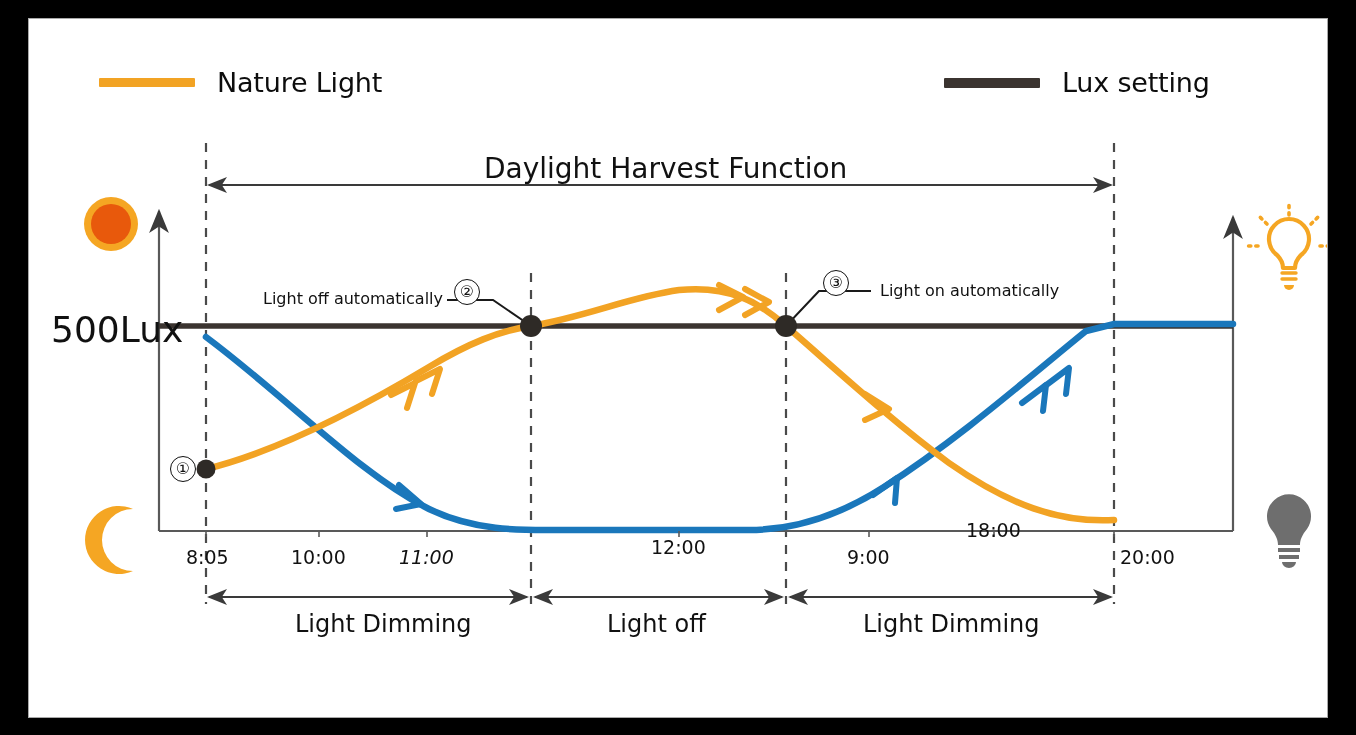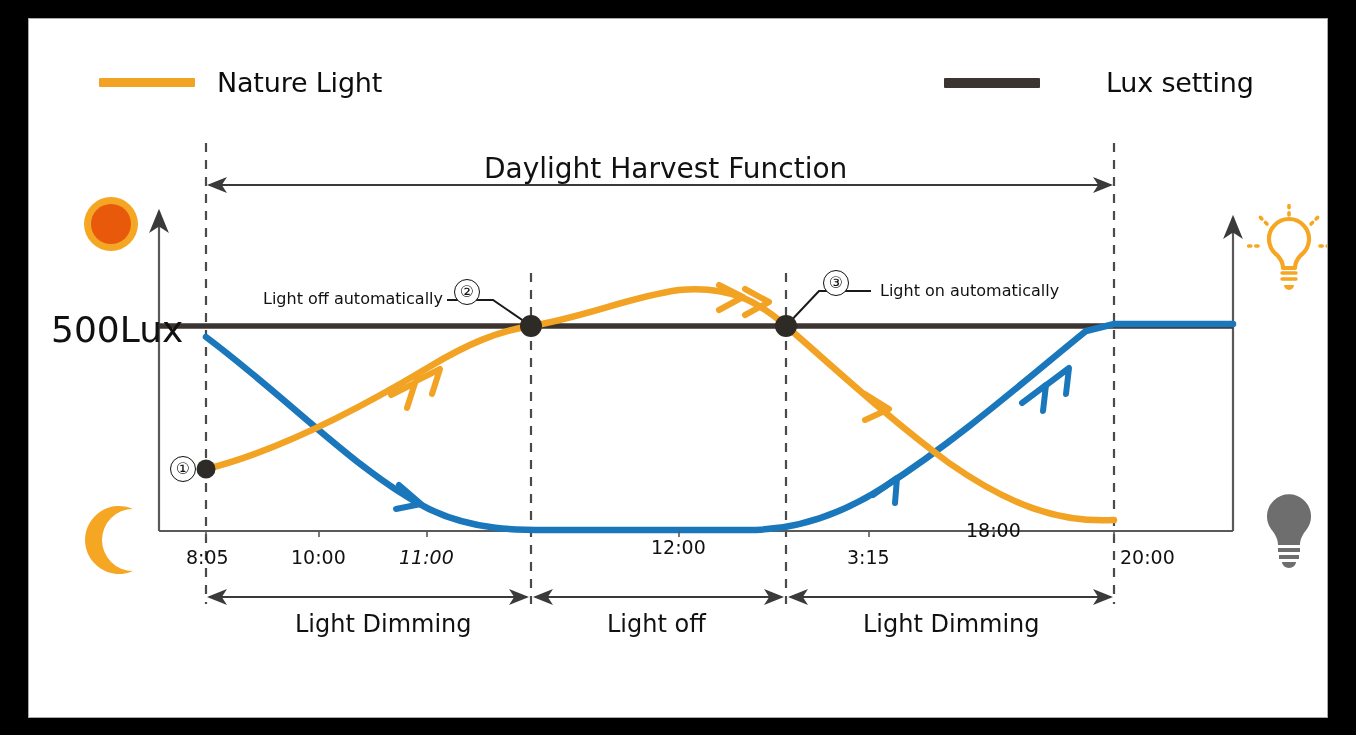--- a/index.html
+++ b/index.html
@@ -101,21 +101,21 @@
 
 <div id="frame">
   <div id="panel">
 
     <div class="legend-item" style="left:70px; top:48px;">
       <span class="legend-swatch" style="background:#F2A324;"></span>
       <span class="legend-label">Nature Light</span>
     </div>
 
 
-    <div class="legend-item" style="left:915px; top:48px;gap:44px;">
+    <div class="legend-item" style="left:915px; top:48px;">
       <span class="legend-swatch" style="background:#3B3430; height:10px;"></span>
       <span class="legend-label">Lux setting</span>
     </div>
 
     <svg class="layer" viewBox="0 0 1300 700">
       <defs>
         <marker id="arrEnd" markerWidth="10" markerHeight="8" refX="9" refY="4" orient="auto" markerUnits="strokeWidth">
           <path d="M0,0 L10,4 L0,8 L2.6,4 Z" fill="#3a3a3a"></path>
         </marker>
         <marker id="arrStart" markerWidth="10" markerHeight="8" refX="1" refY="4" orient="auto" markerUnits="strokeWidth">
@@ -254,21 +254,21 @@
 
     <div class="marker-num" style="left:794px; top:251px;">③</div>
     <div class="abs callout-label" style="left:851px; top:262px;">Light on automatically</div>
 
     <div class="marker-num" style="left:141px; top:437px;">①</div>
 
     <div class="abs tick-label" style="left:157px; top:527px;">8:05</div>
     <div class="abs tick-label" style="left:262px; top:527px;">10:00</div>
     <div class="abs tick-label" style="left:370px; top:527px;font-style:italic;">11:00</div>
     <div class="abs tick-label" style="left:622px; top:517px;">12:00</div>
-    <div class="abs tick-label" style="left:818px; top:527px;">3:15</div>
+    <div class="abs tick-label" style="left:818px; top:527px;">9:00</div>
     <div class="abs tick-label" style="left:937px; top:500px;">18:00</div>
     <div class="abs tick-label" style="left:1091px; top:527px;">20:00</div>
 
     <div class="abs band-label" style="left:266px; top:591px;">Light Dimming</div>
     <div class="abs band-label" style="left:578px; top:591px;">Light off</div>
     <div class="abs band-label" style="left:834px; top:591px;">Light Dimming</div>
 
   </div>
 </div>
 

